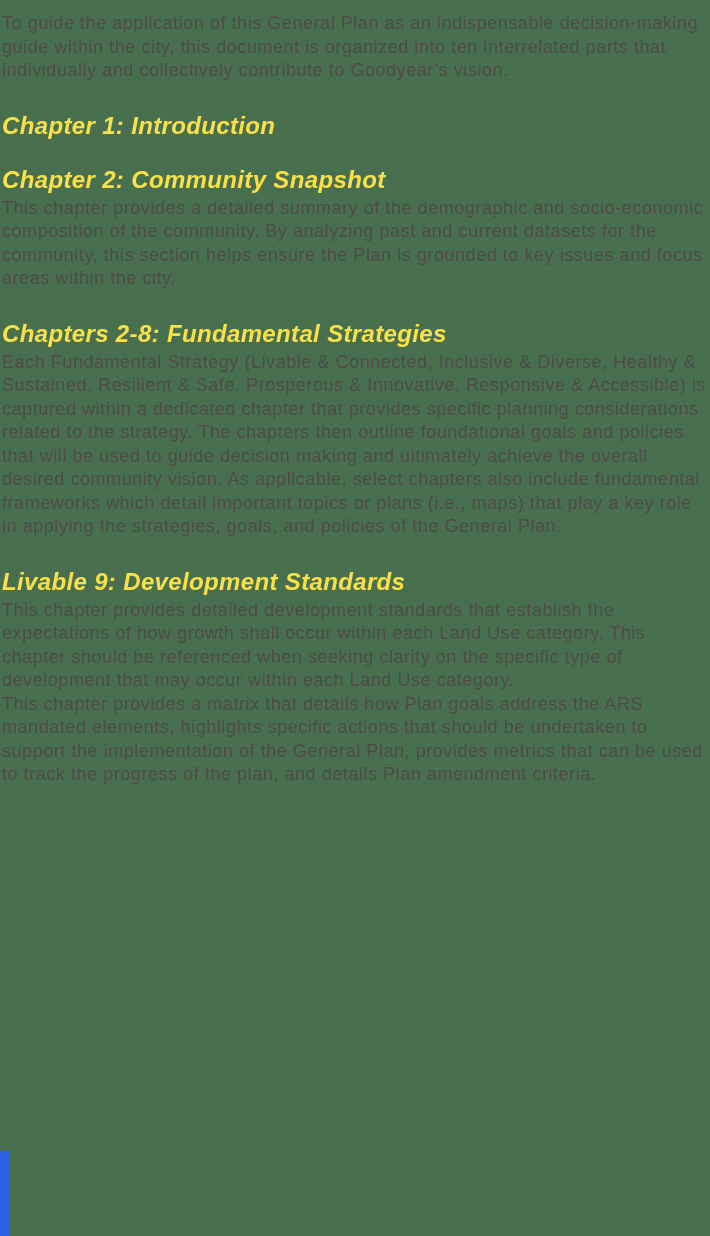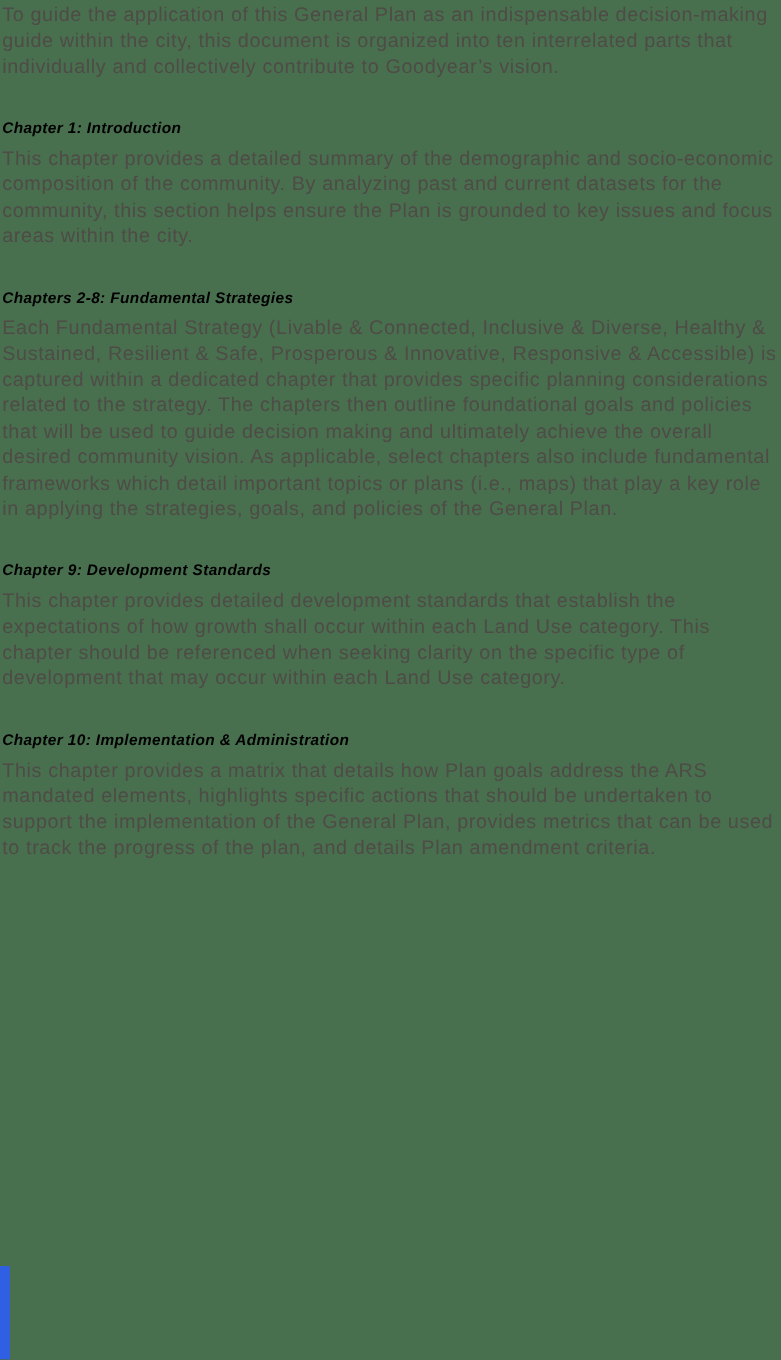--- a/index.html
+++ b/index.html
@@ -11,64 +11,64 @@
     height: 1236px;
     background: #48704F;
     overflow: hidden;
     position: relative;
     font-family: "Liberation Sans", sans-serif;
   }
   .page {
     box-sizing: border-box;
     width: 710px;
     height: 1236px;
-    padding: 2px 4px 0 2px;
+    padding: 12px 4px 0 2px;
   }
   .intro-paragraph,
   .section-body {
     margin: 0;
     font-size: 18px;
     line-height: 23.5px;
     letter-spacing: 0.55px;
     color: #4F4B46;
     -webkit-font-smoothing: antialiased;
   }
   .section-heading {
     margin: 32px 0 6px 0;
-    font-size: 14px;
+    font-size: 24px;
     line-height: 22px;
     font-weight: bold;
     font-style: italic;
     letter-spacing: 0.35px;
-    color: #000000;
+    color: #fde047;
   }
   .scrollbar-thumb {
     position: absolute;
     left: 0;
     bottom: 0;
     width: 9px;
     height: 85px;
     background: #2F5FE3;
   }
 </style>
 </head>
 <body>
 
 <div class="page">
 
   <p class="intro-paragraph">To guide the application of this General Plan as an indispensable decision-making guide within the city, this document is organized into ten interrelated parts that individually and collectively contribute to Goodyear’s vision.</p>
 
   <h2 class="section-heading">Chapter 1: Introduction</h2>
 
+  <h2 class="section-heading">Chapter 2: Community Snapshot</h2>
   <p class="section-body">This chapter provides a detailed summary of the demographic and socio-economic composition of the community. By analyzing past and current datasets for the community, this section helps ensure the Plan is grounded to key issues and focus areas within the city.</p>
 
   <h2 class="section-heading">Chapters 2-8: Fundamental Strategies</h2>
   <p class="section-body">Each Fundamental Strategy (Livable &amp; Connected, Inclusive &amp; Diverse, Healthy &amp; Sustained, Resilient &amp; Safe, Prosperous &amp; Innovative, Responsive &amp; Accessible) is captured within a dedicated chapter that provides specific planning considerations related to the strategy. The chapters then outline foundational goals and policies that will be used to guide decision making and ultimately achieve the overall desired community vision. As applicable, select chapters also include fundamental frameworks which detail important topics or plans (i.e., maps) that play a key role in applying the strategies, goals, and policies of the General Plan.</p>
 
-  <h2 class="section-heading">Chapter 9: Development Standards</h2>
+  <h2 class="section-heading">Livable 9: Development Standards</h2>
   <p class="section-body">This chapter provides detailed development standards that establish the expectations of how growth shall occur within each Land Use category. This chapter should be referenced when seeking clarity on the specific type of development that may occur within each Land Use category.</p>
 
-  <h2 class="section-heading">Chapter 10: Implementation &amp; Administration</h2>
   <p class="section-body">This chapter provides a matrix that details how Plan goals address the ARS mandated elements, highlights specific actions that should be undertaken to support the implementation of the General Plan, provides metrics that can be used to track the progress of the plan, and details Plan amendment criteria.</p>
 
 </div>
 
 <div class="scrollbar-thumb"></div>
 
 </body></html>

